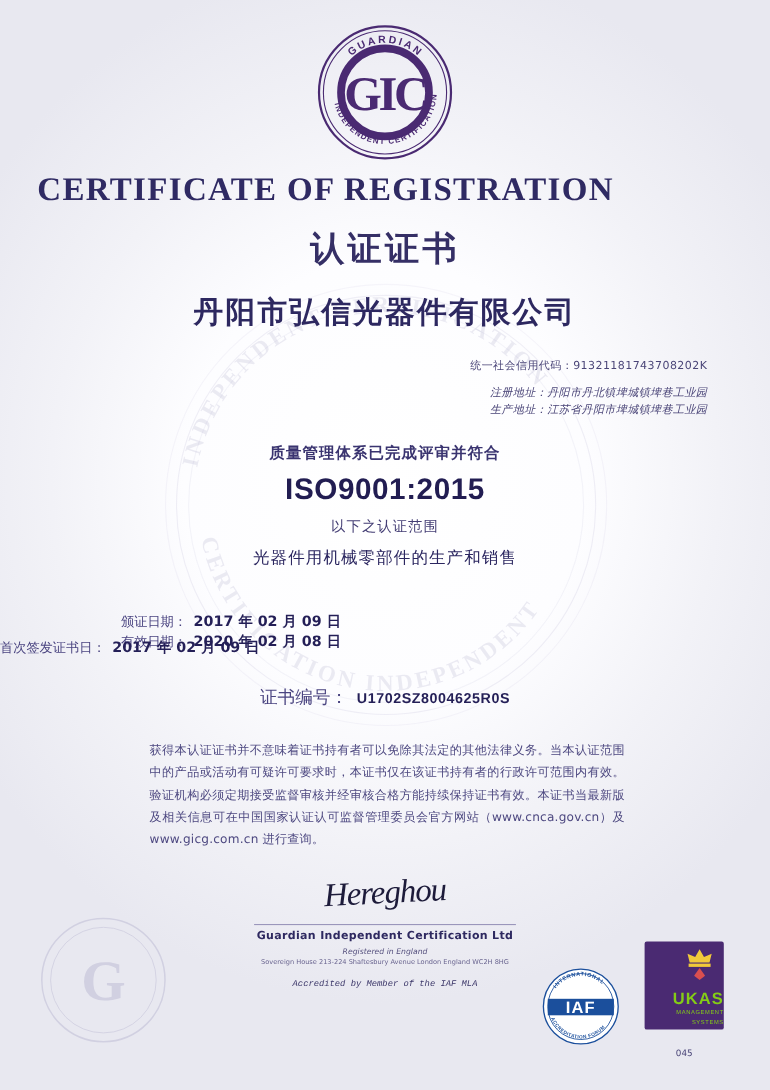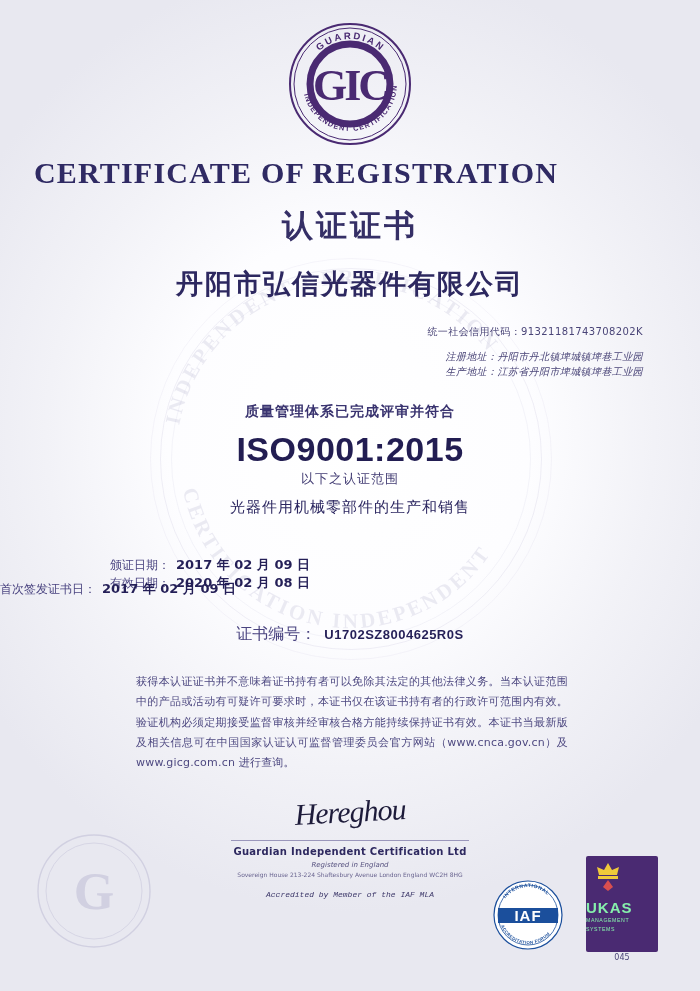--- a/index.html
+++ b/index.html
@@ -135,21 +135,21 @@
     color: #3a3470;
     letter-spacing: 1px;
   }
   .standard {
     position: absolute;
     top: 430px;
     left: 0;
     width: 700px;
     text-align: center;
     font-family: "Liberation Sans", sans-serif;
-    font-size: 34px;
+    font-size: 27px;
     font-weight: bold;
     color: #221d52;
     letter-spacing: 0.5px;
   }
   .scope-label {
     position: absolute;
     top: 470px;
     left: 0;
     width: 700px;
     text-align: center;
@@ -308,25 +308,25 @@
     top: 879px;
     width: 72px;
     height: 72px;
   }
   
   .ukas {
     position: absolute;
     left: 586px;
     top: 856px;
     width: 72px;
-    height: 96px;
+    height: 80px;
     background: #4a2a72;
     border-radius: 2px;
-    color: #86efac;
-    text-align: left;
+    color: #84cc16;
+    text-align: right;
   }
   .ukas .crown { margin-top: 5px; }
   .ukas .ukas-name {
     font-family: "Liberation Sans", sans-serif;
     font-size: 15px;
     font-weight: bold;
     letter-spacing: 1px;
     margin-top: 2px;
   }
   .ukas .ukas-sub {

